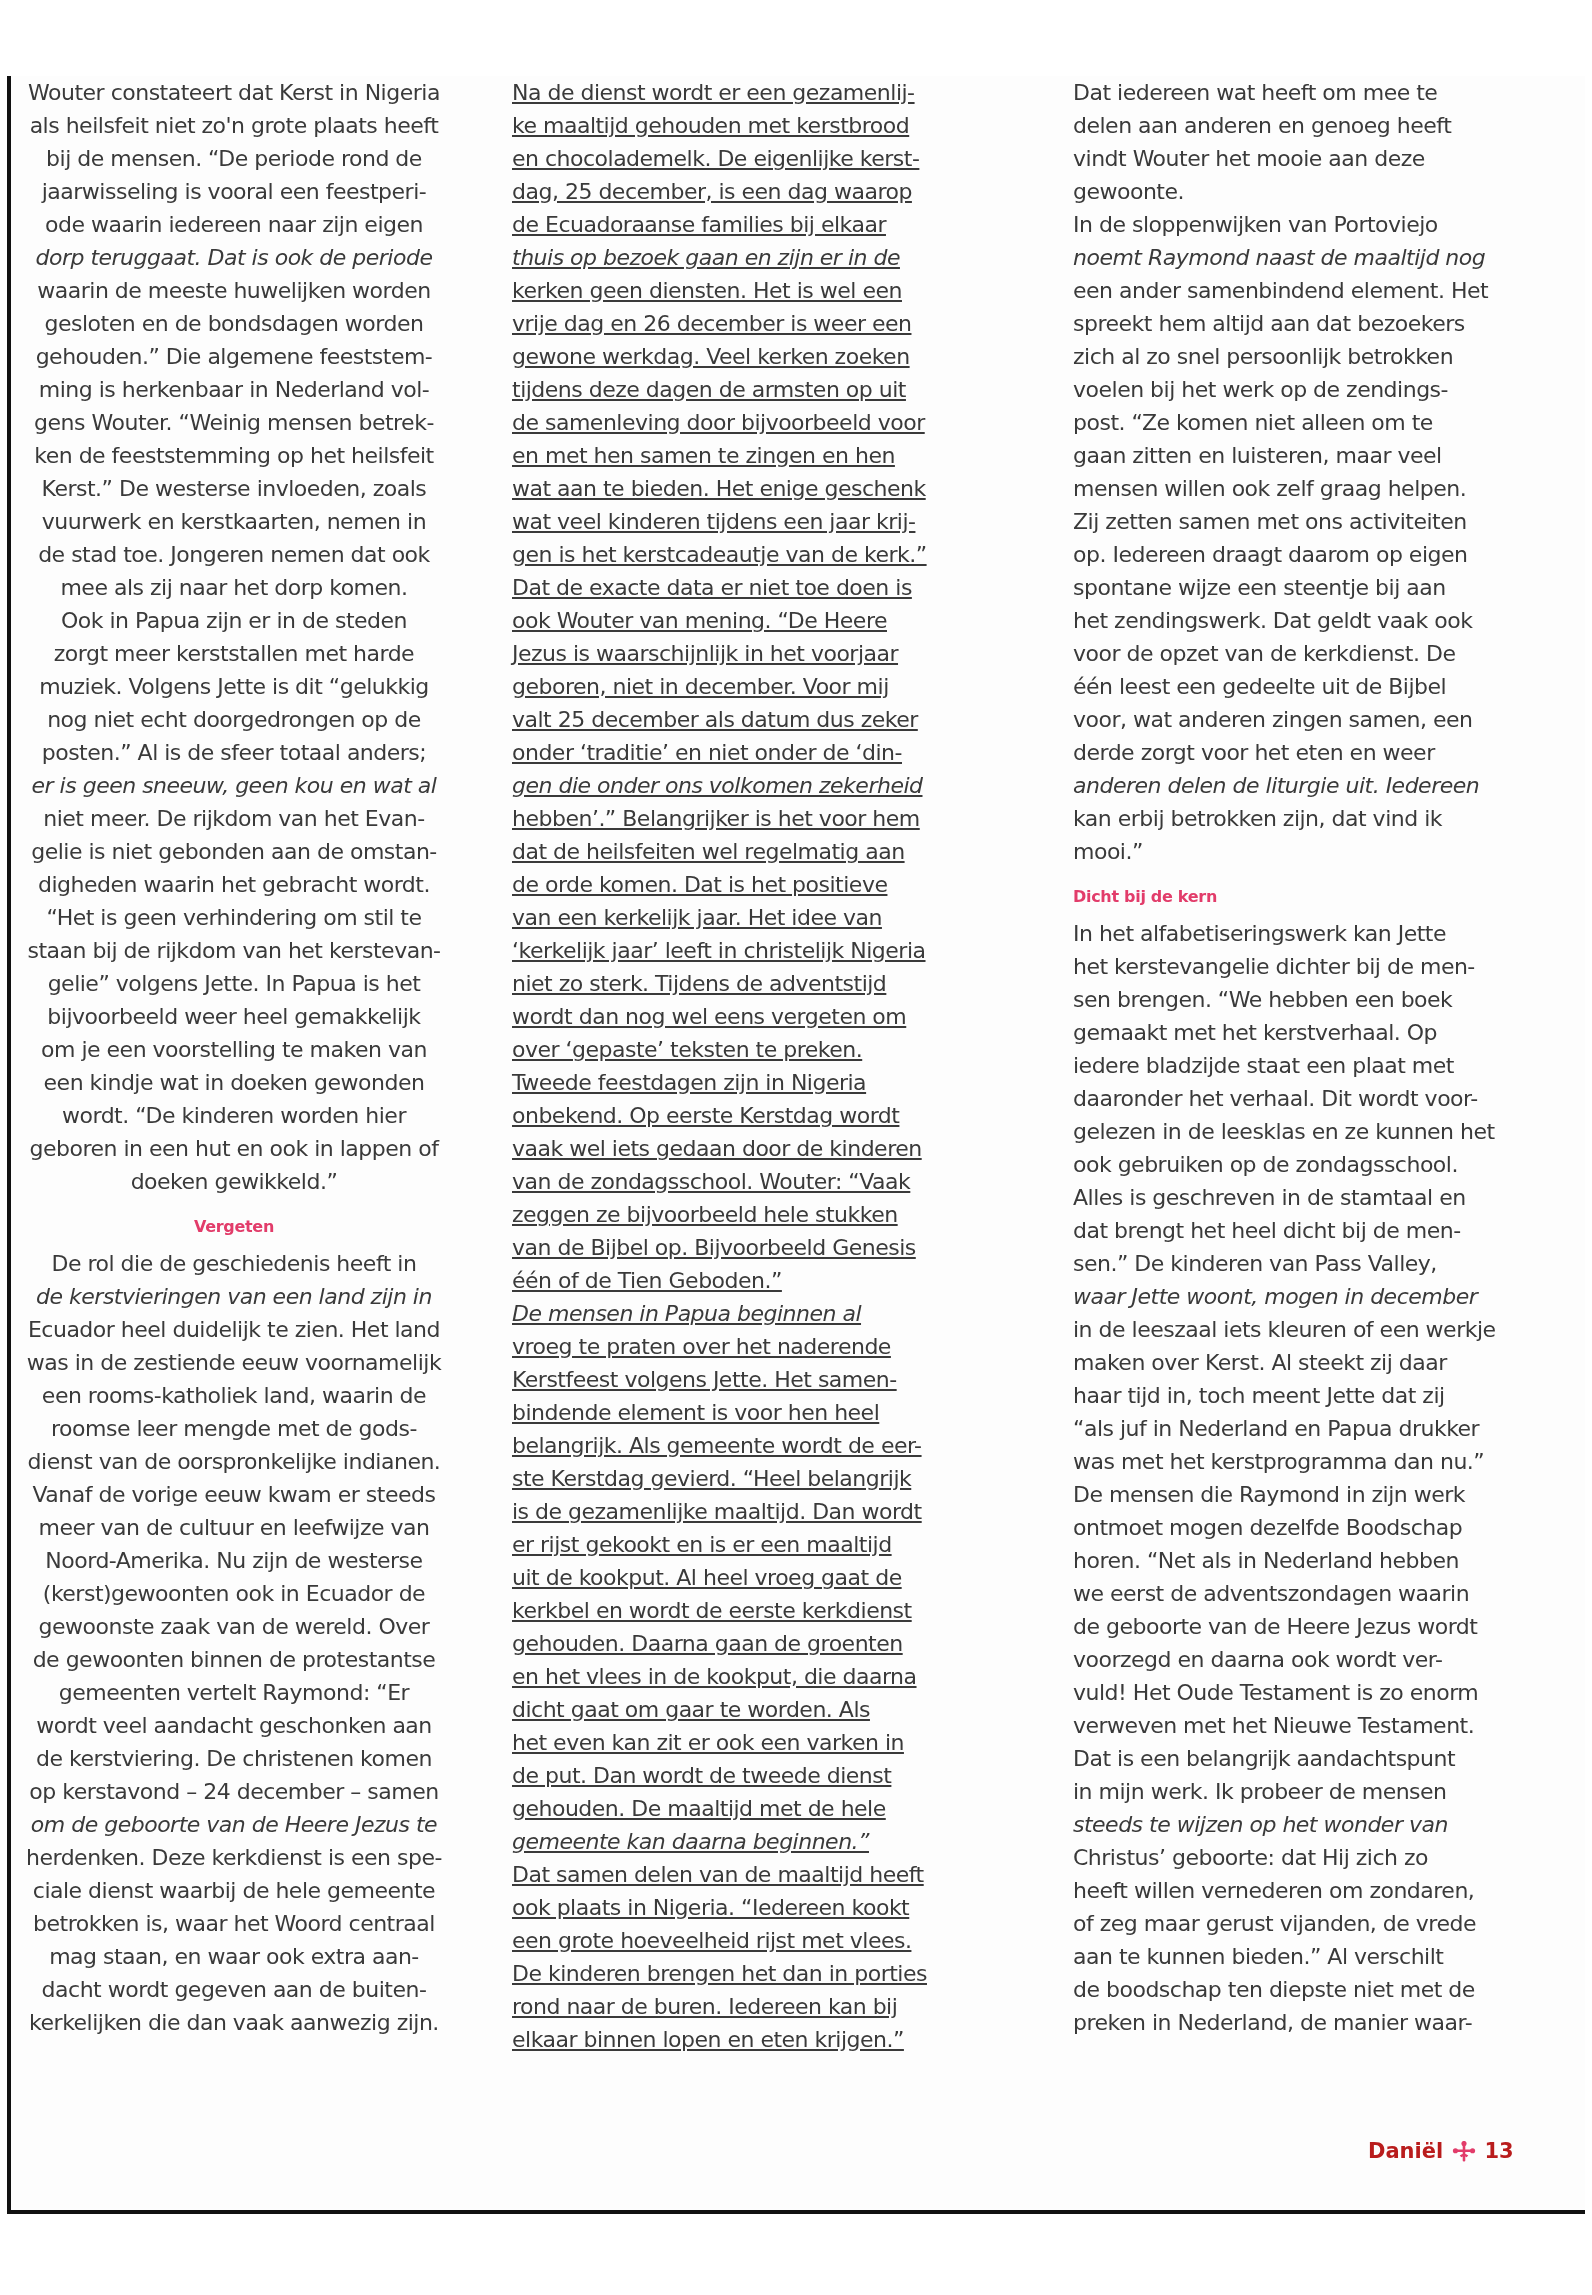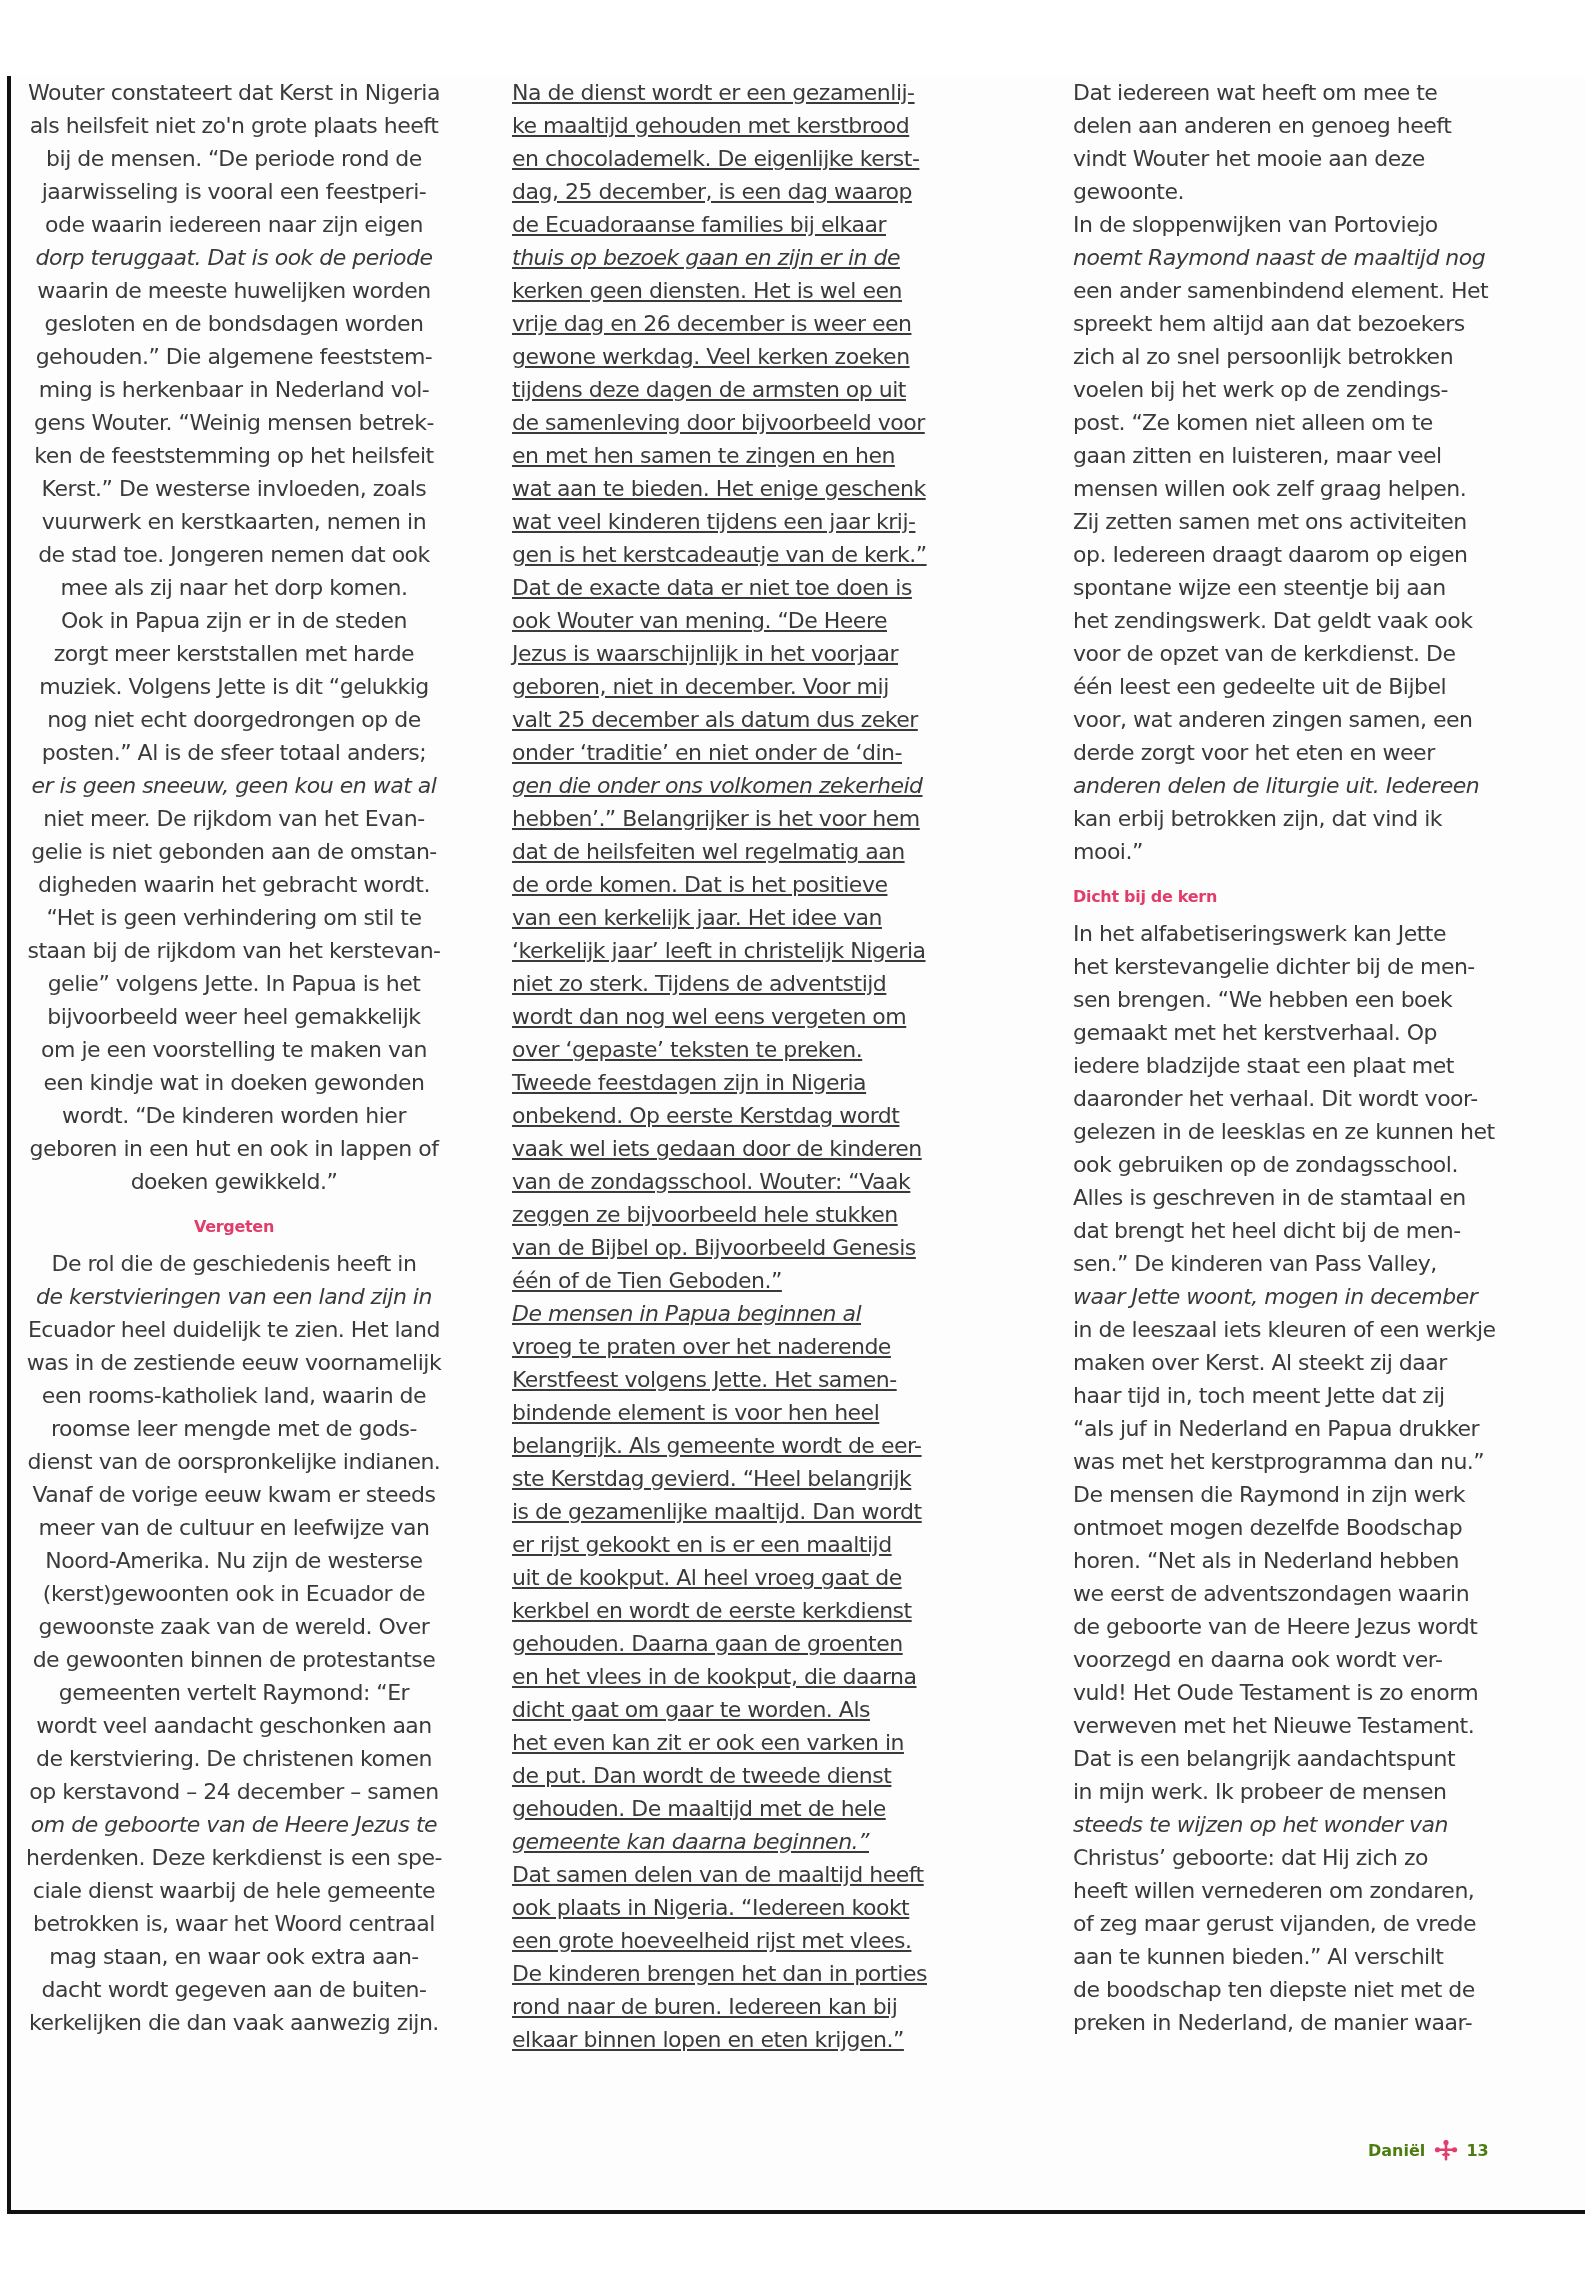--- a/index.html
+++ b/index.html
@@ -29,21 +29,21 @@
     font-family: "DejaVu Sans", sans-serif;
     font-weight: bold; color: #e23c6a;
     font-size: 16px; letter-spacing: -0.3px;
     height: 33px; line-height: 33px;
     margin-top: 12px; margin-bottom: 3.5px;
   }
   .footer {
     position: absolute; left: 1368px; top: 2139px;
     display: flex; align-items: center; gap: 8.6px;
     font-family: "DejaVu Sans", sans-serif; font-weight: bold;
-    font-size: 16px; color: #4d7c0f;
+    font-size: 21px; color: #b91c1c;
   }
   .fleur { width: 24px; height: 22.4px; display: inline-block; }
 </style>
 </head>
 <body>
 
 <div class="page"></div>
 
 <div class="col col1">
     <span class="line">Wouter constateert dat Kerst in Nigeria</span>

